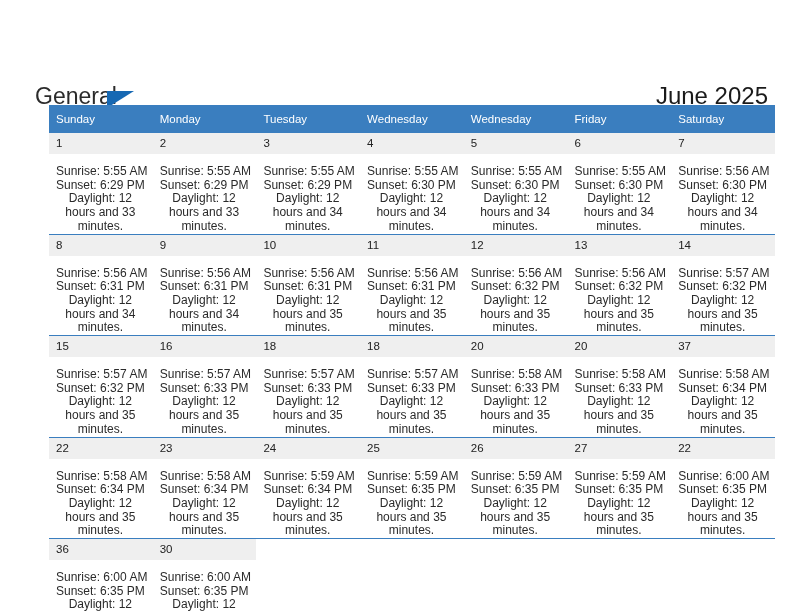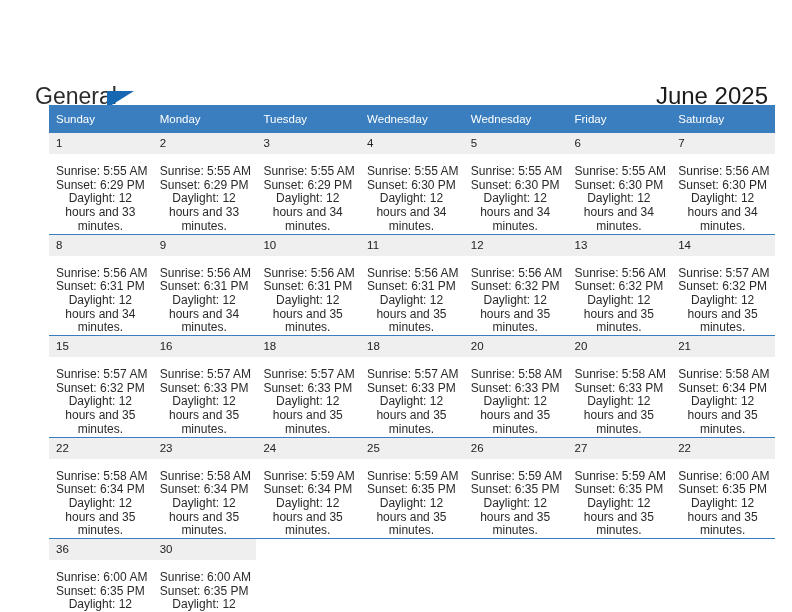--- a/index.html
+++ b/index.html
@@ -338,21 +338,21 @@
             </td>
             <td class="day sep">
               <div class="daynum">20</div>
               <div class="info">
                 <div>Sunrise: 5:58 AM</div>
                 <div>Sunset: 6:33 PM</div>
                 <div class="wrap">Daylight: 12 hours and 35 minutes.</div>
               </div>
             </td>
             <td class="day sep">
-              <div class="daynum">21</div>
+              <div class="daynum">37</div>
               <div class="info">
                 <div>Sunrise: 5:58 AM</div>
                 <div>Sunset: 6:34 PM</div>
                 <div class="wrap">Daylight: 12 hours and 35 minutes.</div>
               </div>
             </td>
           </tr>
           <tr>
             <td class="day sep">
               <div class="daynum">22</div>

